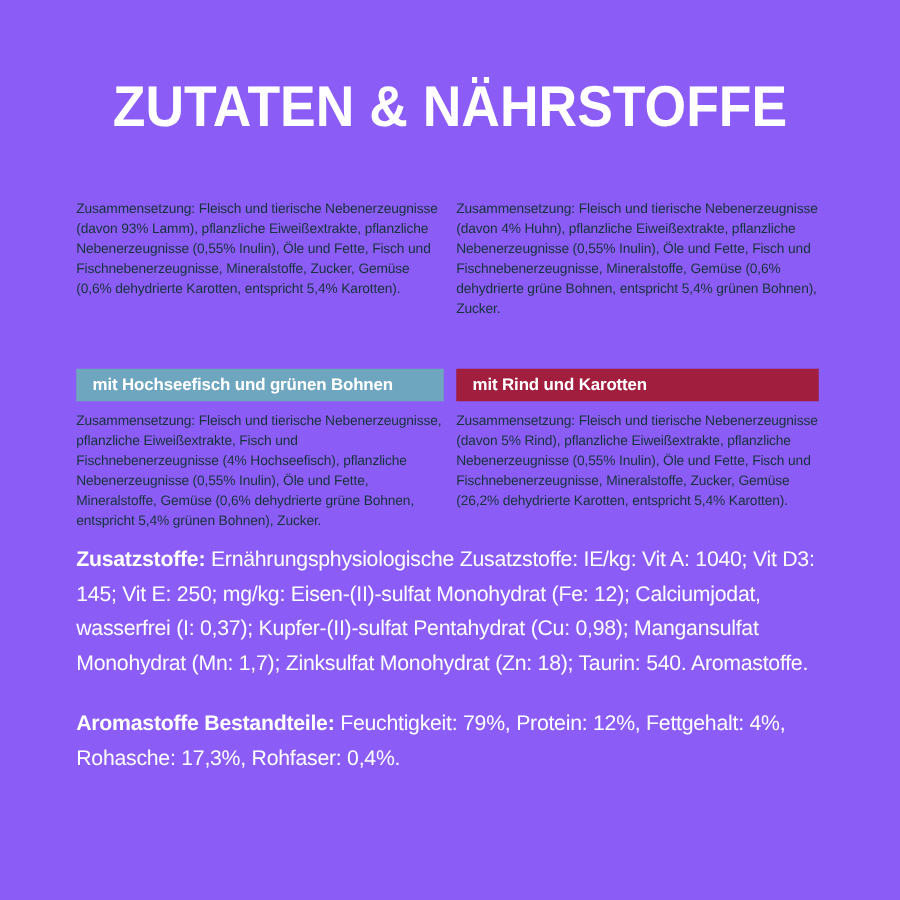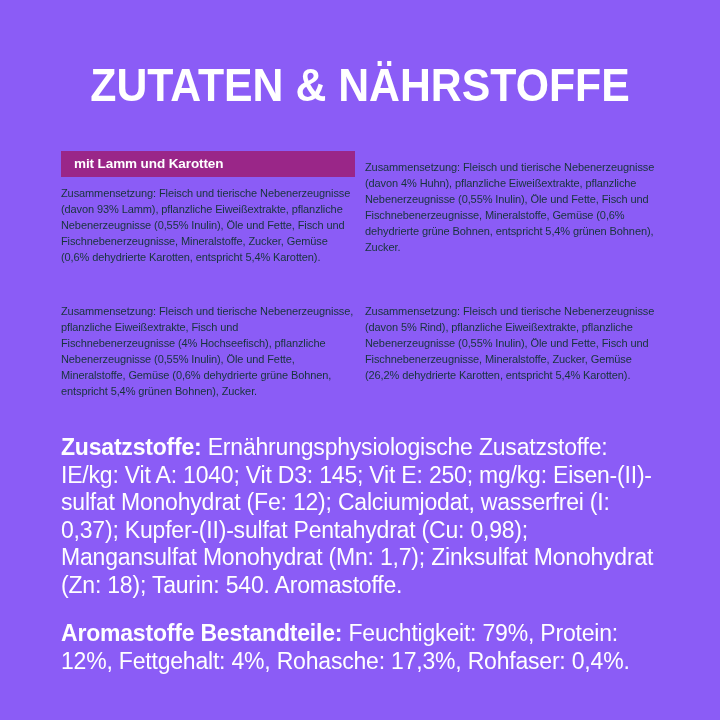--- a/index.html
+++ b/index.html
@@ -44,58 +44,59 @@
     color:#17343A;
     font-size:11px;
     line-height:16px;
     letter-spacing:-0.1px;
   }
   .card-body .lbl{font-weight:normal;}
   .bottom-text{
     position:absolute;
     left:61px;top:434px;width:600px;
     color:#ffffff;
-    font-size:23px;
+    font-size:17px;
     line-height:27.5px;
     letter-spacing:-0.2px;
   }
   .bottom-text p{margin:0;}
   .bottom-text p + p{margin-top:21px;}
   .bottom-text .lbl{font-weight:bold;}
 </style>
 </head>
 <body>
 
 <div class="page">
 
   <h1 class="title">ZUTATEN &amp; NÄHRSTOFFE</h1>
 
   <div class="card c1">
-    <div class="card-header" style="background-color: rgb(154, 38, 136);">mit Lamm und Karotten</div>
     <div class="card-body">
       <span class="lbl">Zusammensetzung:</span>
       <span>Fleisch und tierische Nebenerzeugnisse (davon 93% Lamm), pflanzliche Eiweißextrakte, pflanzliche Nebenerzeugnisse (0,55% Inulin), Öle und Fette, Fisch und Fischnebenerzeugnisse, Mineralstoffe, Zucker, Gemüse (0,6% dehydrierte Karotten, entspricht 5,4% Karotten).</span>
     </div>
   </div>
 
   <div class="card c2">
     <div class="card-body">
       <span class="lbl">Zusammensetzung:</span>
       <span>Fleisch und tierische Nebenerzeugnisse (davon 4% Huhn), pflanzliche Eiweißextrakte, pflanzliche Nebenerzeugnisse (0,55% Inulin), Öle und Fette, Fisch und Fischnebenerzeugnisse, Mineralstoffe, Gemüse (0,6% dehydrierte grüne Bohnen, entspricht 5,4% grünen Bohnen), Zucker.</span>
     </div>
   </div>
 
   <div class="card c3">
+    <div class="card-header" style="background-color: rgb(111, 166, 191);">mit Hochseefisch und grünen Bohnen</div>
     <div class="card-body">
       <span class="lbl">Zusammensetzung:</span>
       <span>Fleisch und tierische Nebenerzeugnisse, pflanzliche Eiweißextrakte, Fisch und Fischnebenerzeugnisse (4% Hochseefisch), pflanzliche Nebenerzeugnisse (0,55% Inulin), Öle und Fette, Mineralstoffe, Gemüse (0,6% dehydrierte grüne Bohnen, entspricht 5,4% grünen Bohnen), Zucker.</span>
     </div>
   </div>
 
   <div class="card c4">
+    <div class="card-header" style="background-color: rgb(161, 30, 62);">mit Rind und Karotten</div>
     <div class="card-body">
       <span class="lbl">Zusammensetzung:</span>
       <span>Fleisch und tierische Nebenerzeugnisse (davon 5% Rind), pflanzliche Eiweißextrakte, pflanzliche Nebenerzeugnisse (0,55% Inulin), Öle und Fette, Fisch und Fischnebenerzeugnisse, Mineralstoffe, Zucker, Gemüse (26,2% dehydrierte Karotten, entspricht 5,4% Karotten).</span>
     </div>
   </div>
 
   <div class="bottom-text">
     <p>
       <span class="lbl">Zusatzstoffe:</span>
       <span>Ernährungsphysiologische Zusatzstoffe: IE/kg: Vit A: 1040; Vit D3: 145; Vit E: 250; mg/kg: Eisen-(II)-sulfat Monohydrat (Fe: 12); Calciumjodat, wasserfrei (I: 0,37); Kupfer-(II)-sulfat Pentahydrat (Cu: 0,98); Mangansulfat Monohydrat (Mn: 1,7); Zinksulfat Monohydrat (Zn: 18); Taurin: 540. Aromastoffe.</span>

